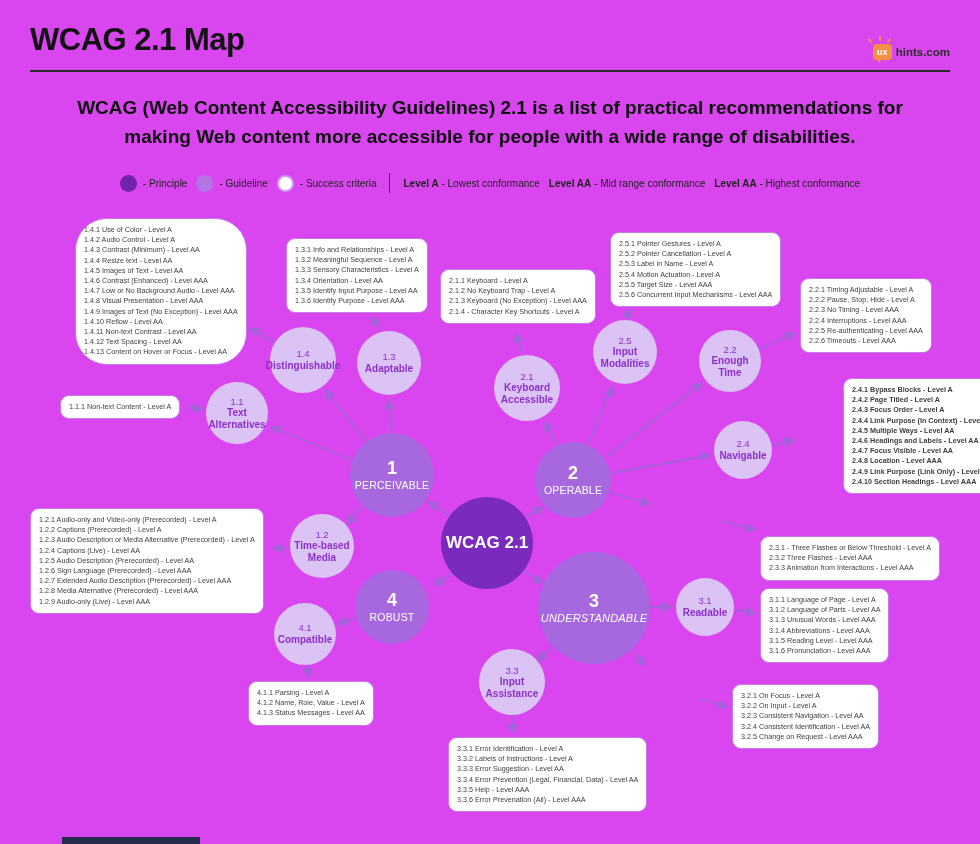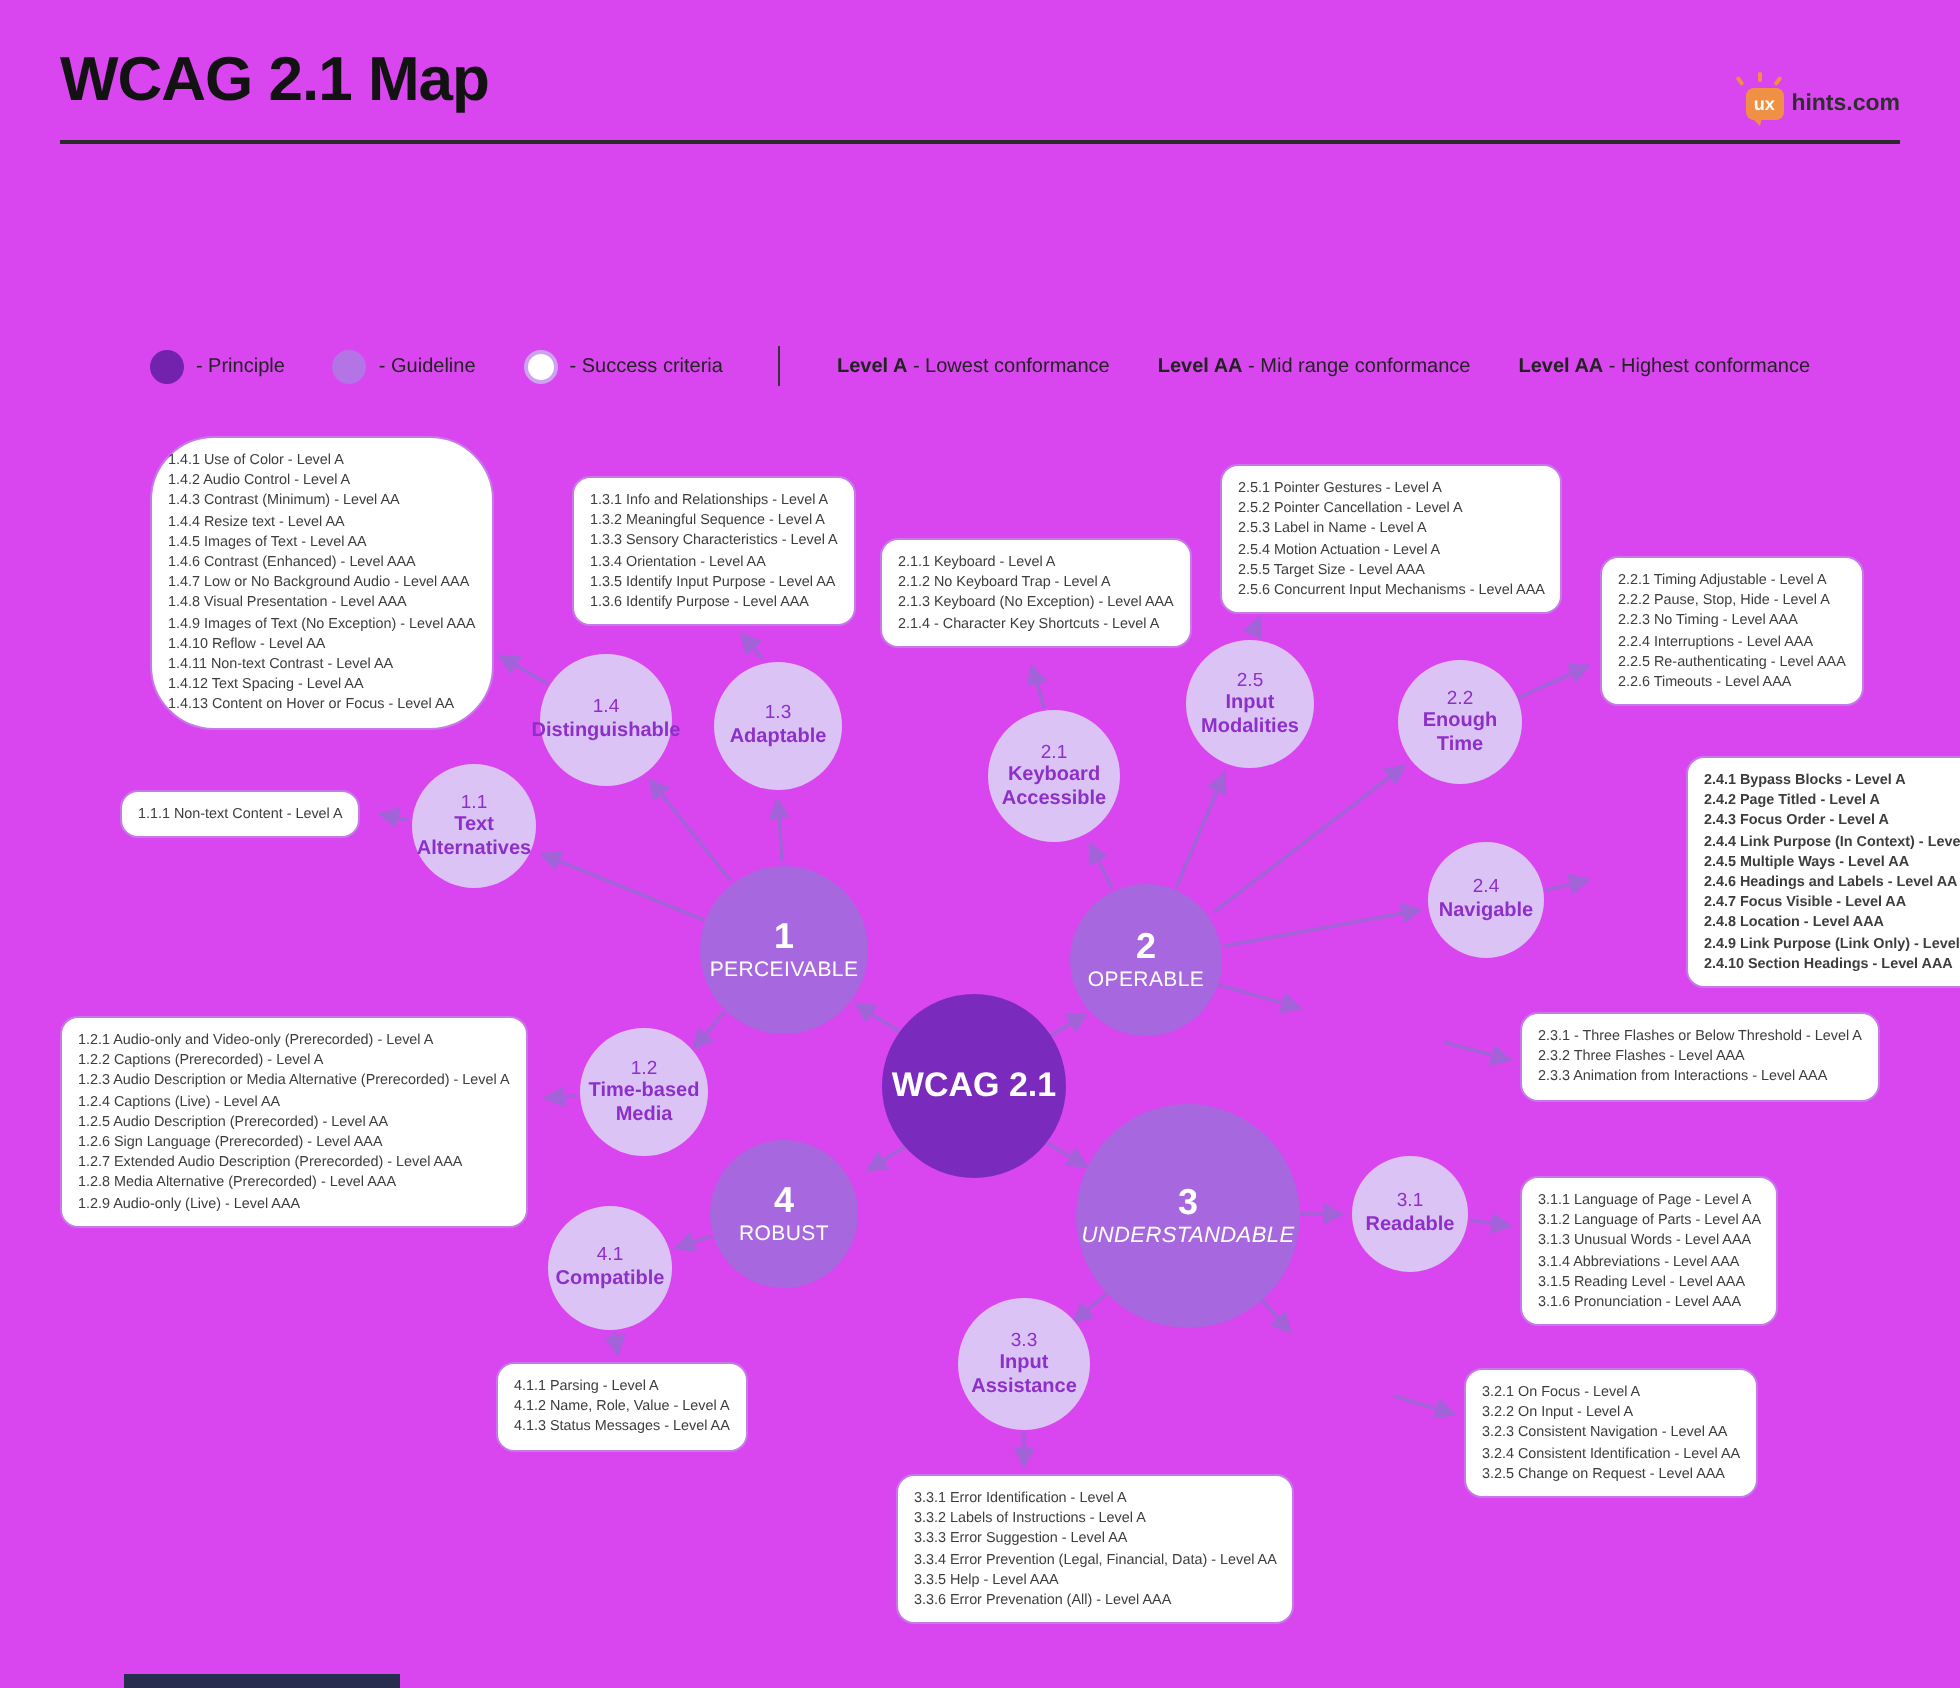--- a/index.html
+++ b/index.html
@@ -22,21 +22,21 @@
   .spark.s2{left:6px;top:-8px;}
   .spark.s3{left:15px;top:-6px;transform:rotate(35deg);}
   .logo-text{font-size:11.5px;font-weight:700;color:#2e2e2e;}
 
   
   .intro{position:absolute;top:94px;left:50px;right:50px;text-align:center;
          font-size:19px;font-weight:700;line-height:1.5;color:#0d0d0d;}
 
   
   .legend{position:absolute;top:173px;left:0;right:0;display:flex;align-items:center;
-          justify-content:center;gap:24px;font-size:10px;color:#222;}
+          justify-content:center;gap:9px;font-size:10px;color:#222;}
   .legend-item{display:flex;align-items:center;gap:6px;}
   .dot{width:17px;height:17px;border-radius:50%;}
   .dot.principle{background:#7322ae;}
   .dot.guideline{background:#b574e5;}
   .dot.success{background:#fff;border:2px solid #cda3ef;box-sizing:border-box;}
   .legend-divider{width:1px;height:20px;background:#333;margin:0 4px;}
   .lvl b{font-weight:700;}
 
   
   .diagram{position:absolute;inset:0;}
@@ -70,20 +70,21 @@
     <span class="logo-badge">
       <span class="spark s1"></span>
       <span class="spark s2"></span>
       <span class="spark s3"></span>
       <span>ux</span>
     </span>
     <span class="logo-text">hints.com</span>
   </div>
   <div class="header-rule"></div>
 
+  <div class="intro">WCAG (Web Content Accessibility Guidelines) 2.1 is a list of practical recommendations for making Web content more accessible for people with a wide range of disabilities.</div>
 
   <div class="legend">
     <span class="legend-item">
       <span class="dot principle"></span>
       <span>- Principle</span>
     </span>
     <span class="legend-item">
       <span class="dot guideline"></span>
       <span>- Guideline</span>
     </span>
@@ -261,21 +262,21 @@
         <div class="sc-line">2.4.2 Page Titled - Level A</div>
         <div class="sc-line">2.4.3 Focus Order - Level A</div>
         <div class="sc-line">2.4.4 Link Purpose (In Context) - Level A</div>
         <div class="sc-line">2.4.5 Multiple Ways - Level AA</div>
         <div class="sc-line">2.4.6 Headings and Labels - Level AA</div>
         <div class="sc-line">2.4.7 Focus Visible - Level AA</div>
         <div class="sc-line">2.4.8 Location - Level AAA</div>
         <div class="sc-line">2.4.9 Link Purpose (Link Only) - Level AAA</div>
         <div class="sc-line">2.4.10 Section Headings - Level AAA</div>
       </div>
-    <div class="sc-box" style="left:760px;top:506px;">
+    <div class="sc-box" style="left:760px;top:536px;">
         <div class="sc-line">2.3.1 - Three Flashes or Below Threshold - Level A</div>
         <div class="sc-line">2.3.2 Three Flashes - Level AAA</div>
         <div class="sc-line">2.3.3 Animation from Interactions - Level AAA</div>
       </div>
     <div class="sc-box" style="left:760px;top:588px;">
         <div class="sc-line">3.1.1 Language of Page - Level A</div>
         <div class="sc-line">3.1.2 Language of Parts - Level AA</div>
         <div class="sc-line">3.1.3 Unusual Words - Level AAA</div>
         <div class="sc-line">3.1.4 Abbreviations - Level AAA</div>
         <div class="sc-line">3.1.5 Reading Level - Level AAA</div>

